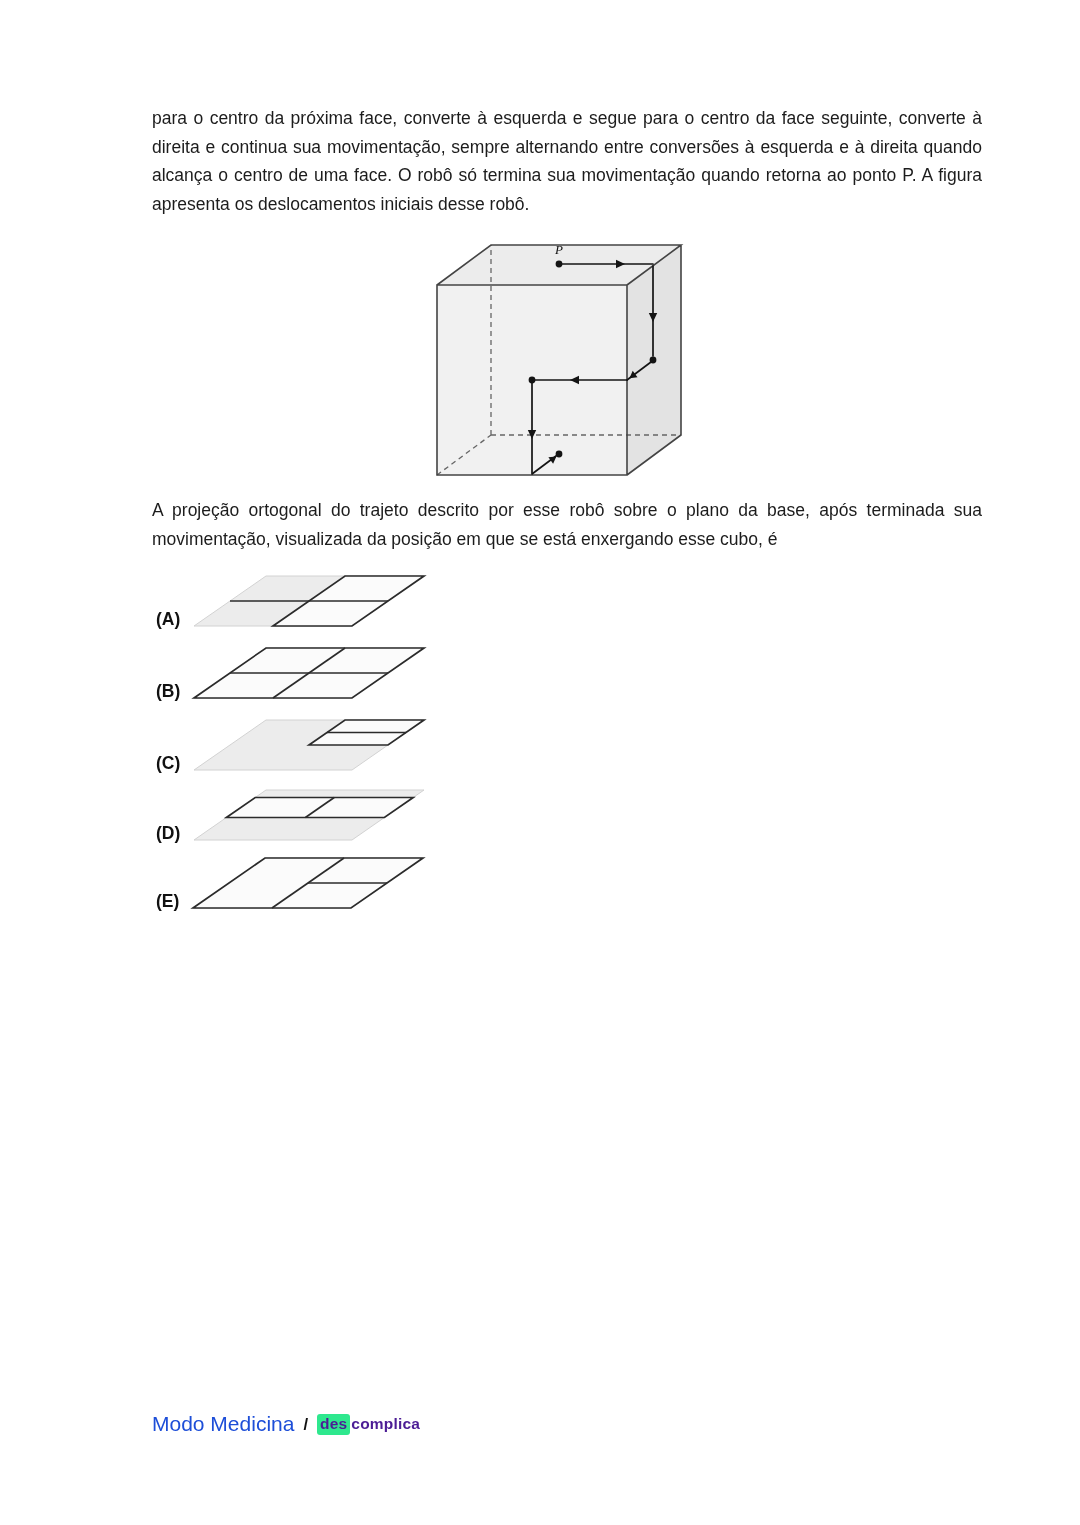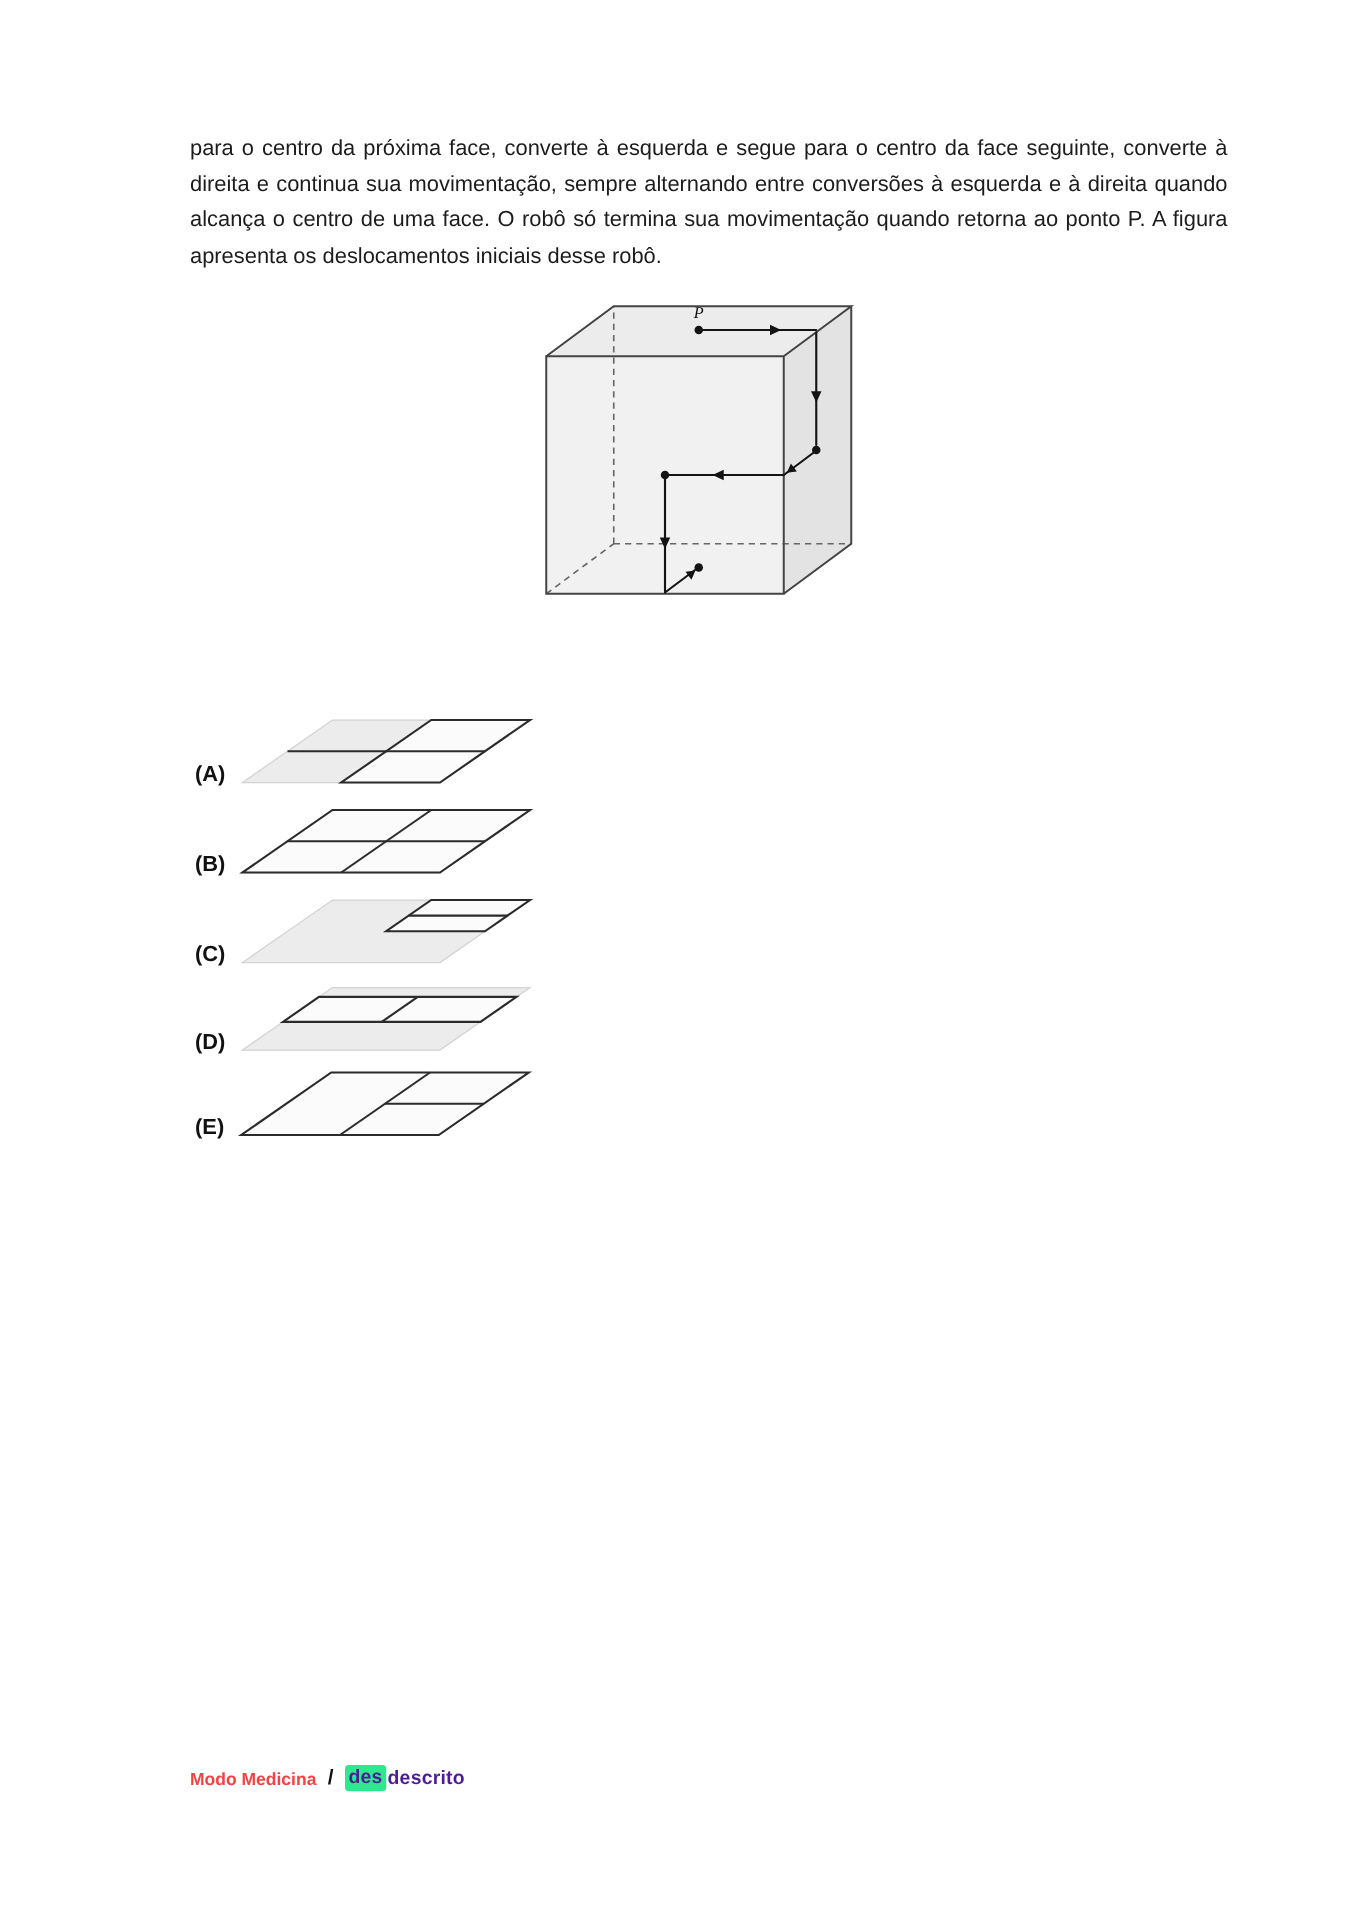--- a/index.html
+++ b/index.html
@@ -12,21 +12,21 @@
     position:absolute; left:152px; width:830px;
     font-size:17.5px; line-height:1.64; text-align:justify; color:#1c1c1c;
   }
   #para1 { top:88px; }
   #para2 { top:480px; }
   .figure { position:absolute; left:429px; top:221px; width:260px; height:246px; }
   .option-row { position:absolute; left:156px; display:flex; align-items:flex-end; gap:10px; }
   .option-label { font-weight:bold; font-size:17.5px; color:#111; line-height:1; padding-bottom:2px; }
   .opt-a { top:556px; } .opt-b { top:628px; } .opt-c { top:700px; } .opt-d { top:770px; } .opt-e { top:838px; }
   .footer { position:absolute; left:152px; top:1396px; display:flex; align-items:center; gap:9px; }
-  .brand { font-weight:bold; font-size:14px; color:#ef4444; }
+  .brand { font-weight:normal; font-size:21px; color:#1d4ed8; }
   .brand-sep { font-weight:bold; font-size:16.5px; color:#111; }
   .logo { font-weight:bold; font-size:15.5px; color:#4c1d95; display:flex; align-items:center; letter-spacing:.2px; }
   .logo .des { background:#2ee88e; padding:1px 3px 2px 3px; border-radius:3px; }
   .logo .complica { margin-left:1px; }
   svg text { font-family:"Liberation Serif", serif; }
 </style>
 </head>
 <body>
 
 <div class="page">
@@ -61,20 +61,21 @@
     </g>
     <g fill="#141414">
       <circle cx="130" cy="27" r="3.4"></circle>
       <circle cx="224" cy="123" r="3.4"></circle>
       <circle cx="103" cy="143" r="3.4"></circle>
       <circle cx="130" cy="217" r="3.4"></circle>
     </g>
     <text x="126" y="17" font-size="13" font-style="italic" fill="#111">P</text>
   </svg>
 
+  <p class="para" id="para2">A projeção ortogonal do trajeto descrito por esse robô sobre o plano da base, após terminada sua movimentação, visualizada da posição em que se está enxergando esse cubo, é</p>
 
   <div class="option-row opt-a">
     <span class="option-label">(A)</span>
     <svg width="240" height="58" viewBox="0 0 240 58">
       <polygon points="4,54 162,54 234,4 76,4" fill="#ececec" stroke="#d2d2d2" stroke-width="1"></polygon>
       <polygon points="83,54 162,54 234,4 155,4" fill="#fbfbfb" stroke="#2b2b2b" stroke-width="1.7"></polygon>
       <line x1="40" y1="29" x2="198" y2="29" stroke="#2b2b2b" stroke-width="1.7"></line>
     </svg>
   </div>
 
@@ -114,17 +115,17 @@
       <line x1="83" y1="54" x2="155" y2="4" stroke="#2b2b2b" stroke-width="1.7"></line>
       <line x1="119" y1="29" x2="198" y2="29" stroke="#2b2b2b" stroke-width="1.7"></line>
     </svg>
   </div>
 
   <div class="footer">
     <span class="brand">Modo Medicina</span>
     <span class="brand-sep">/</span>
     <span class="logo">
       <span class="des">des</span>
-      <span class="complica">descrito</span>
+      <span class="complica">complica</span>
     </span>
   </div>
 
 </div>
 
 </body></html>

